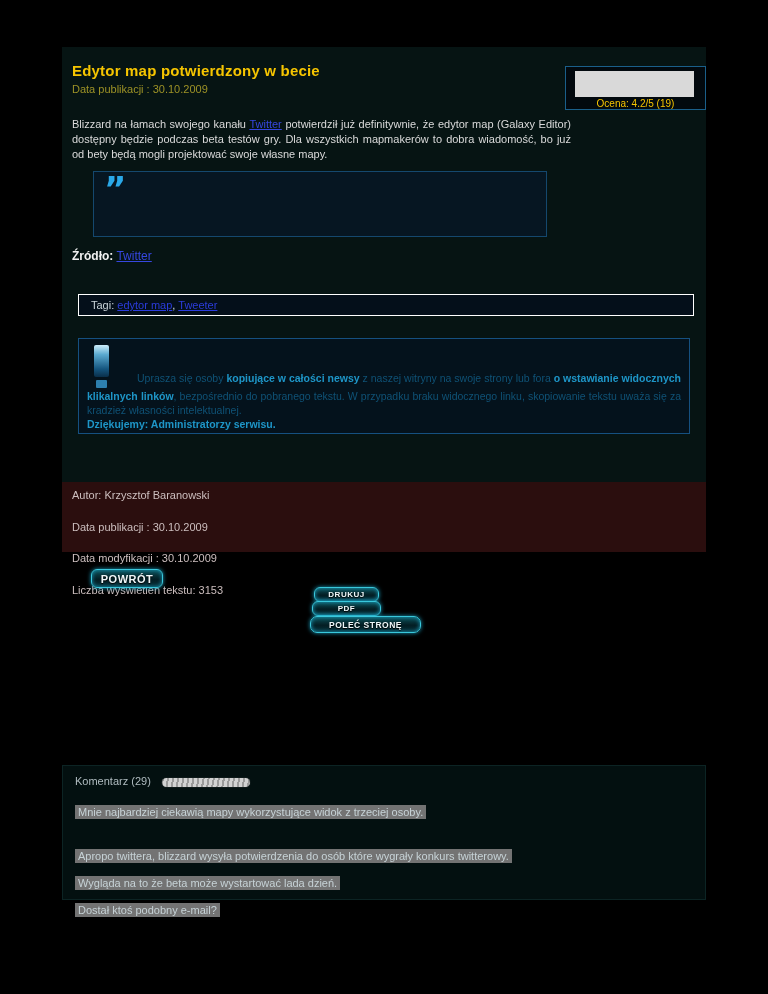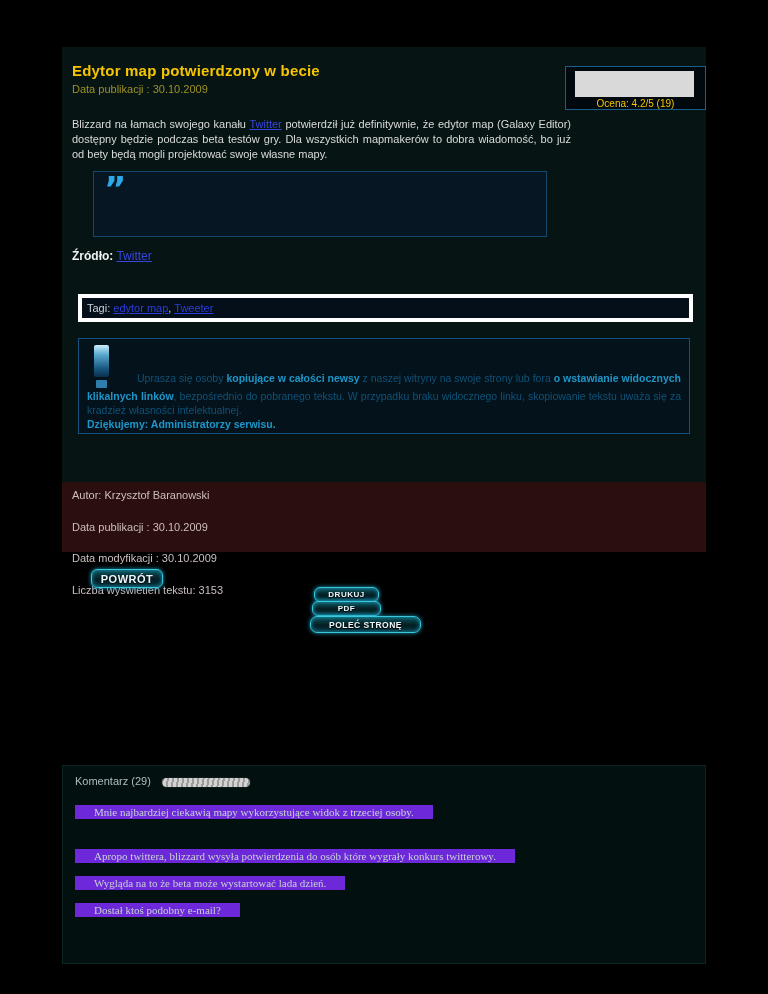--- a/index.html
+++ b/index.html
@@ -18,21 +18,21 @@
   .article-body{position:absolute;left:10px;top:70px;width:499px;font-size:11px;line-height:15px;color:#dadada;text-align:justify;margin:0;}
   a.link{color:#3647e0;text-decoration:underline;cursor:pointer;}
 
   .quote-box{position:absolute;left:31px;top:124px;width:432px;height:54px;background:#061622;border:1px solid #14486e;padding:2px 10px 8px 10px;}
   .quote-icon{display:block;height:22px;font-family:"DejaVu Sans",sans-serif;font-size:34px;line-height:30px;font-weight:bold;color:#2aa8e8;letter-spacing:-2px;}
   .quote-text{margin:4px 0 0 0;font-size:11px;line-height:15px;color:#2f9fd6;text-align:justify;}
 
   .source-line{position:absolute;left:10px;top:202px;font-size:12px;color:#f2f2f2;}
   .source-label{font-weight:bold;color:#f2f2f2;}
 
-  .tags-box{position:absolute;left:16px;top:247px;width:602px;height:20px;border:4px solid #ffffff;background:#040f1a;line-height:20px;padding-left:5px;font-size:11px;color:#c9d3d8;}
+  .tags-box{position:absolute;left:16px;top:247px;width:602px;height:20px;border:1px solid #ffffff;background:#040f1a;line-height:20px;padding-left:12px;font-size:11px;color:#c9d3d8;}
   .tags-box a.link{color:#2b3cdc;}
 
   .notice-box{position:absolute;left:16px;top:291px;width:594px;height:82px;border:1px solid #155080;background:#04121c;padding:6px 8px;}
   .notice-text{margin:0;font-size:10.5px;line-height:14px;color:#0f5276;text-align:justify;}
   .notice-text b{color:#1e96c8;}
   .notice-thanks{margin:0;font-size:10.5px;line-height:14px;font-weight:bold;color:#1e96c8;}
   .excl{display:inline-block;width:15px;height:44px;vertical-align:-7px;margin:0 28px 0 7px;position:relative;}
   .excl .bar{position:absolute;top:0;left:0;width:15px;height:32px;border-radius:2px;background:linear-gradient(180deg,#cdeefb 0%,#5aa9cf 30%,#15557e 75%,#0a2f4a 100%);}
   .excl .dot{position:absolute;bottom:1px;left:2px;width:11px;height:8px;border-radius:1px;background:#2d7fae;}
 
@@ -47,26 +47,26 @@
     border:1px solid #39c8dc;border-radius:8px;
     box-shadow:0 0 4px #1899b8, inset 0 0 4px #1899b8;
     color:#eef8fa;font-weight:bold;letter-spacing:.5px;cursor:pointer;
     text-shadow:0 1px 1px #000;}
   .btn-back{left:91px;top:569px;width:70px;height:17px;font-size:11px;border-radius:6px;}
   .btn-print{left:314px;top:587px;width:63px;height:13px;font-size:8px;border-radius:6px;text-align:center;}
   .btn-pdf{left:312px;top:601px;width:67px;height:13px;font-size:8px;border-radius:6px;}
   .btn-reco{left:310px;top:616px;width:109px;height:15px;font-size:8.5px;border-radius:7px;}
 
   
-  .comments-panel{position:absolute;left:62px;top:765px;width:644px;height:199px;background:#031010;border:1px solid #0c2424;box-sizing:border-box;}
+  .comments-panel{position:absolute;left:62px;top:765px;width:644px;height:135px;background:#031010;border:1px solid #0c2424;box-sizing:border-box;}
   .comments-header{position:absolute;left:12px;top:9px;font-size:11px;color:#b0bcc0;}
   .redacted{display:inline-block;vertical-align:middle;margin-left:8px;width:88px;height:9px;border-radius:5px;
     background:repeating-linear-gradient(100deg,#9a9a9a 0 2px,#d2d2d2 2px 5px);box-shadow:0 0 1px #777;}
   .comment{position:absolute;left:12px;margin:0;font-size:11px;line-height:14px;}
-  .comment span{background:#6d28d9;color:#c6d2d6;padding:1px 19px;font-family:Liberation Serif, serif;}
+  .comment span{background:#737373;color:#c6d2d6;padding:1px 3px;}
   .c1{top:39px;} .c2{top:83px;} .c3{top:110px;} .c4{top:137px;}
 </style>
 </head>
 <body>
 
 <div id="page">
 
   <div class="article-panel">
     <div class="article-title">Edytor map potwierdzony w becie</div>
     <div class="article-pubdate">Data publikacji : 30.10.2009</div>

